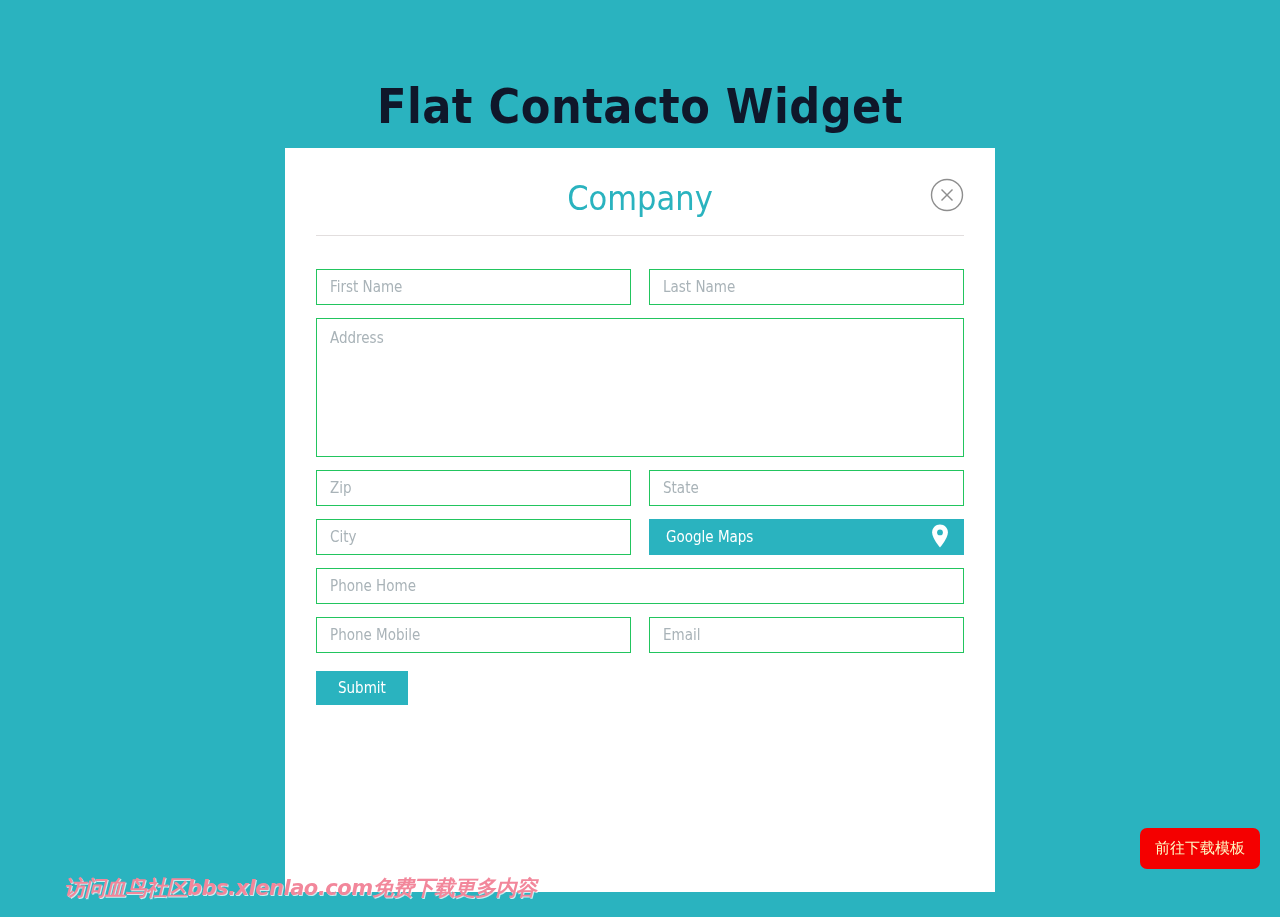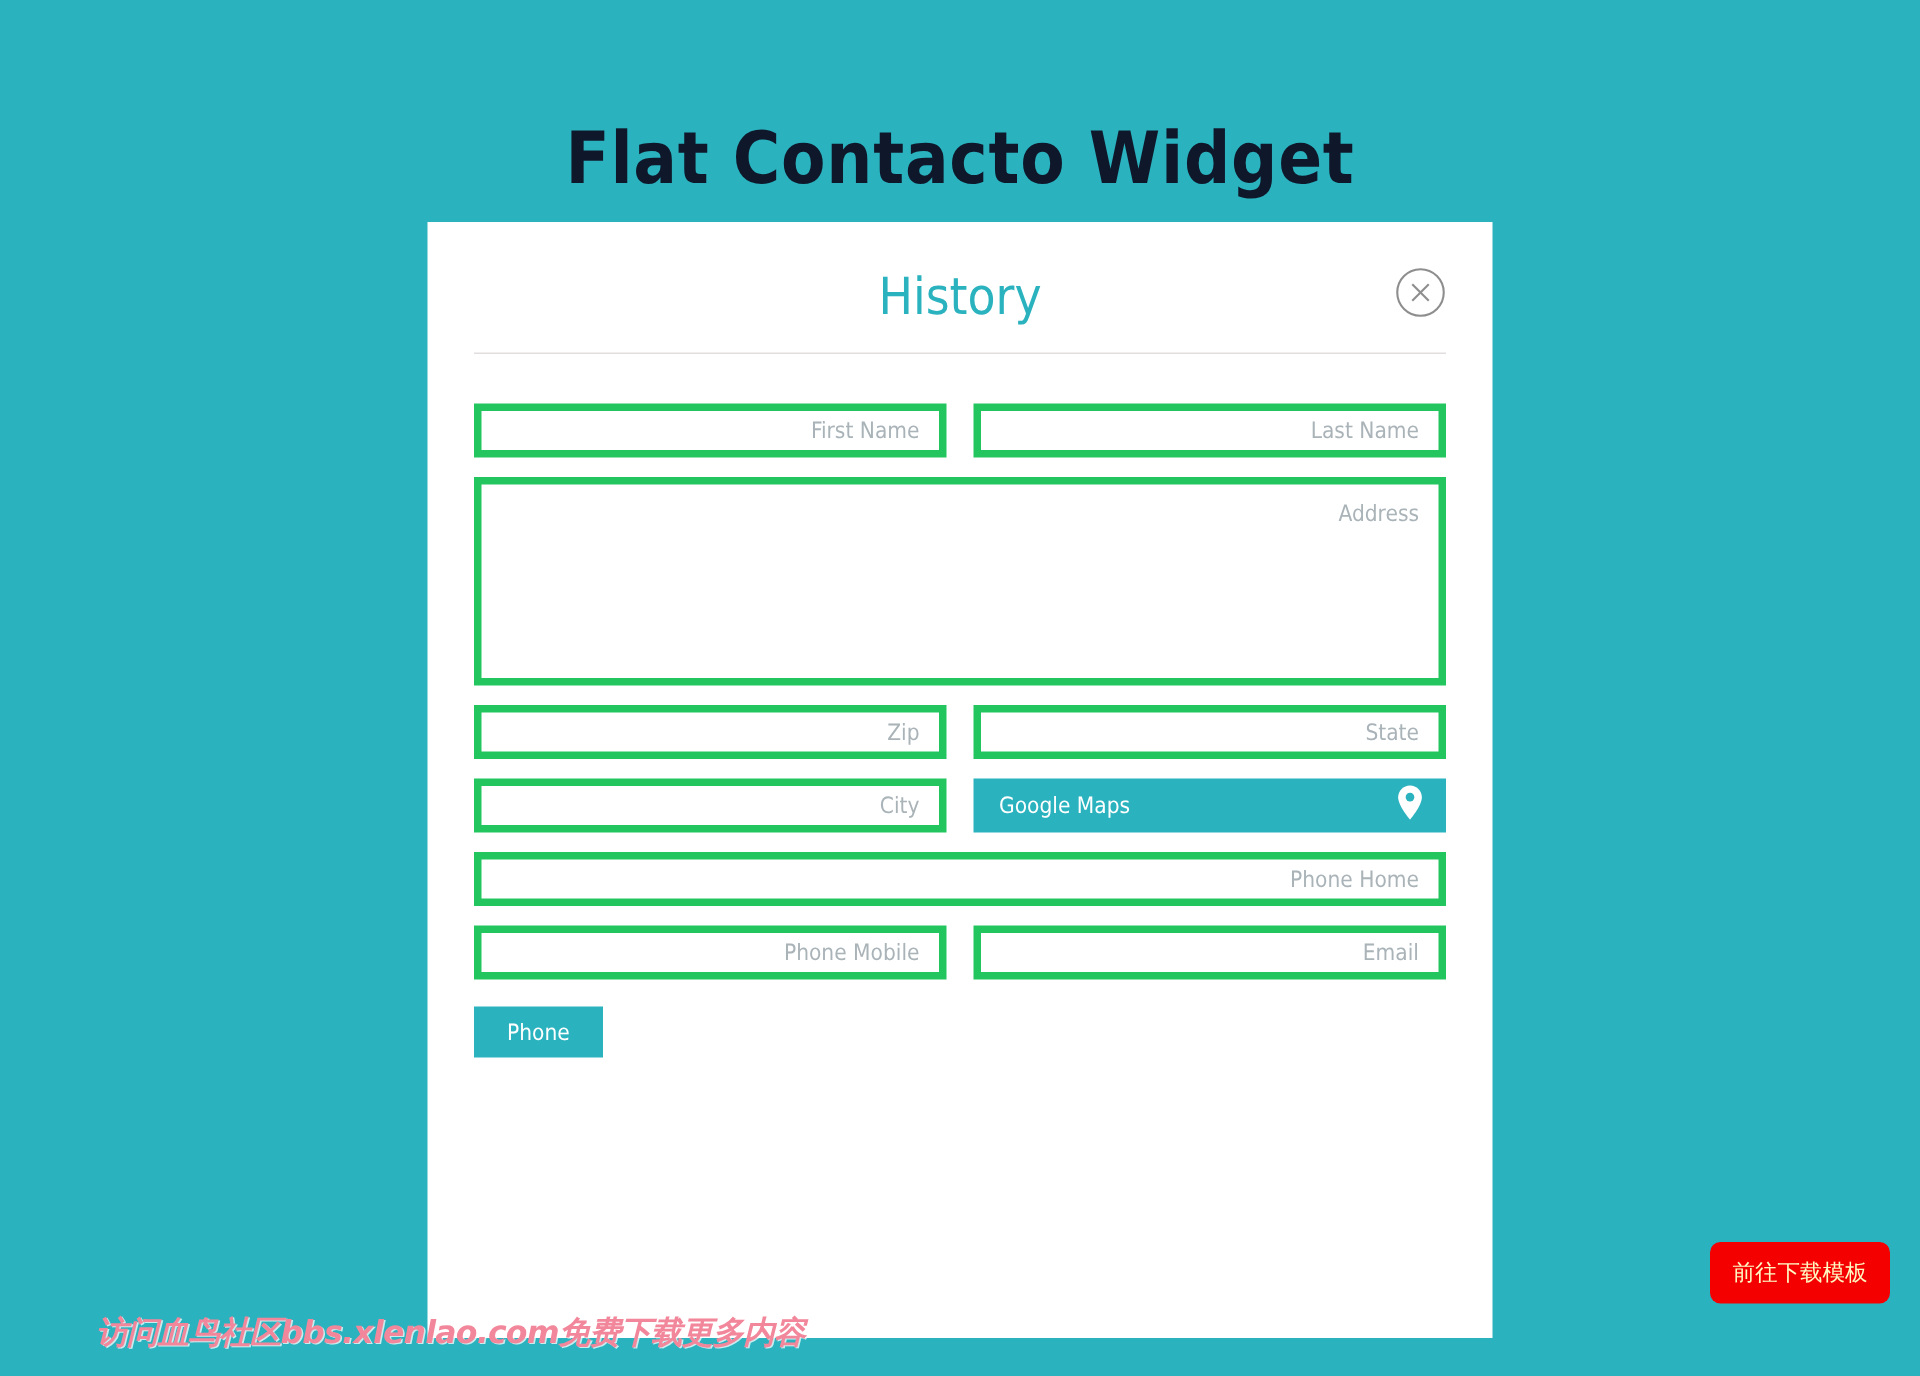--- a/index.html
+++ b/index.html
@@ -79,30 +79,29 @@
   .row {
     display: flex;
     gap: 18px;
     margin-bottom: 13px;
   }
   .col { flex: 1 1 0; min-width: 0; }
 
   .field {
     width: 100%;
     height: 36px;
-    border: 5px solid #22c55e;
+    border: 1px solid #22c55e;
     background: #ffffff;
     padding: 0 13px;
     font-family: inherit;
     font-size: 15px;
     color: #5b6b72;
     outline: none;
     line-height: 34px;
     display: block;
-    text-align: right;
   }
   .field::placeholder { color: #a9b3b8; opacity: 1; }
 
   textarea.field {
     padding-top: 9px;
     resize: none;
     line-height: 20px;
   }
   .ta-address { height: 139px; }
   .ta-history { height: 139px; }
@@ -177,21 +176,21 @@
   }
 </style>
 </head>
 <body>
 
 <h1 class="page-title">Flat Contacto Widget</h1>
 
 <div class="card">
 
   <div class="card-header">
-    <div class="card-title">History</div>
+    <div class="card-title">Company</div>
     <div class="close-btn">
       <svg width="34" height="34" viewBox="0 0 34 34" aria-hidden="true">
         <circle cx="17" cy="17" r="15.5" fill="none" stroke="#8e8e8e" stroke-width="1.4"></circle>
         <line x1="11.5" y1="11.5" x2="22.5" y2="22.5" stroke="#8e8e8e" stroke-width="1.4"></line>
         <line x1="22.5" y1="11.5" x2="11.5" y2="22.5" stroke="#8e8e8e" stroke-width="1.4"></line>
       </svg>
     </div>
   </div>
 
   <div class="form">
@@ -247,21 +246,21 @@
       <div class="col">
         <input class="field" type="text" placeholder="Phone Mobile" style="">
       </div>
       <div class="col">
         <input class="field" type="text" placeholder="Email" style="">
       </div>
     </div>
 
 
     <div class="submit-row">
-      <button class="submit-btn">Phone</button>
+      <button class="submit-btn">Submit</button>
     </div>
 
   </div>
 </div>
 
 <div class="watermark">访问血鸟社区bbs.xlenlao.com免费下载更多内容</div>
 
 <button class="download-btn">前往下载模板</button>
 
 </body></html>

